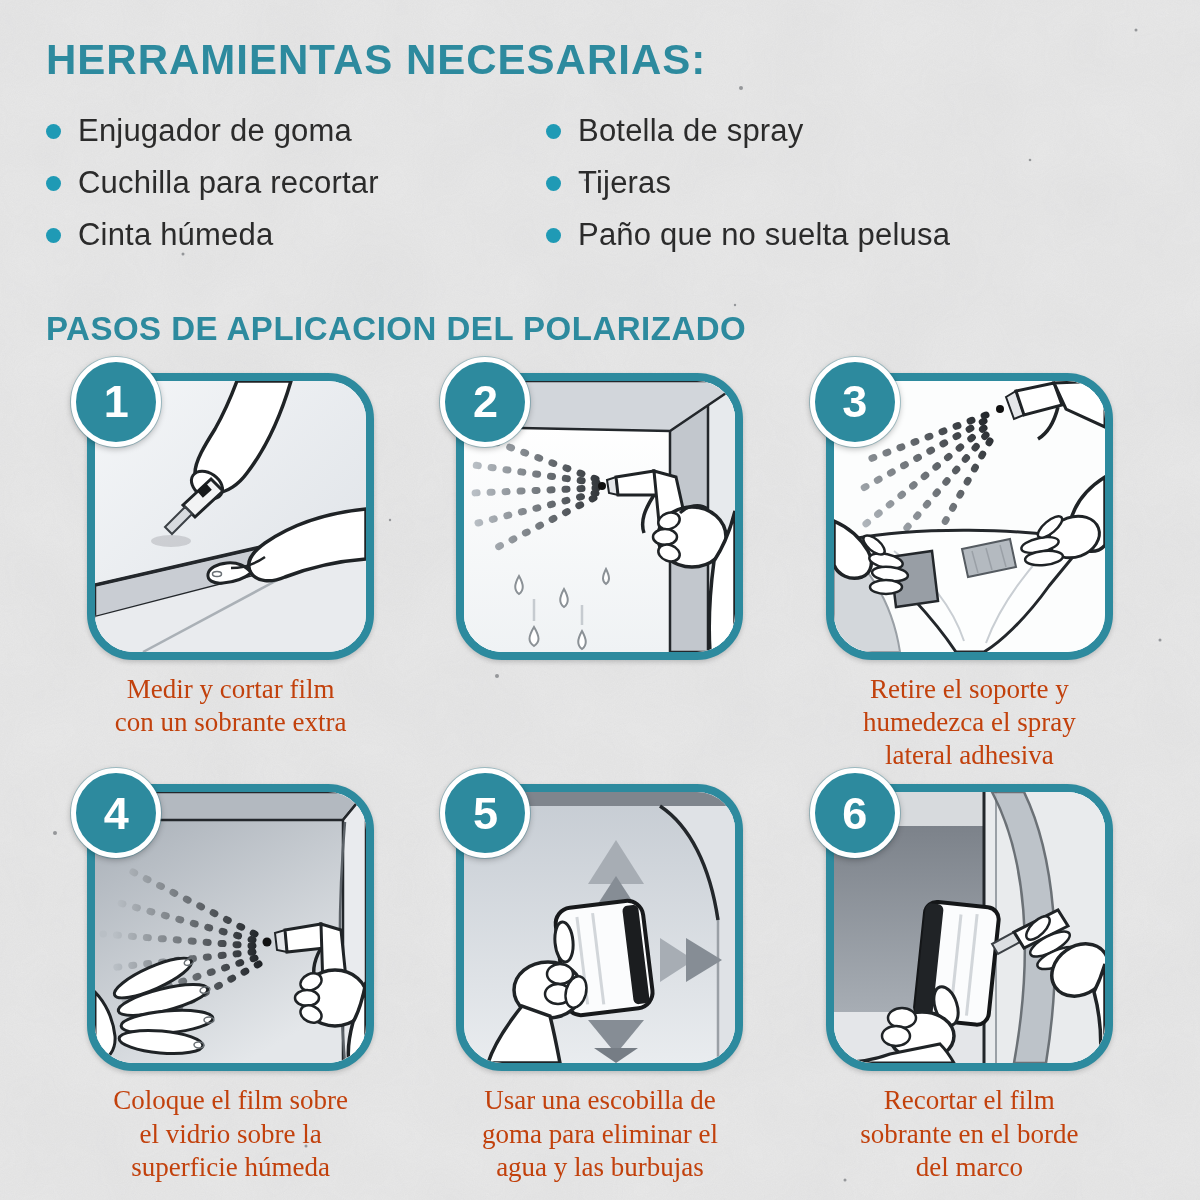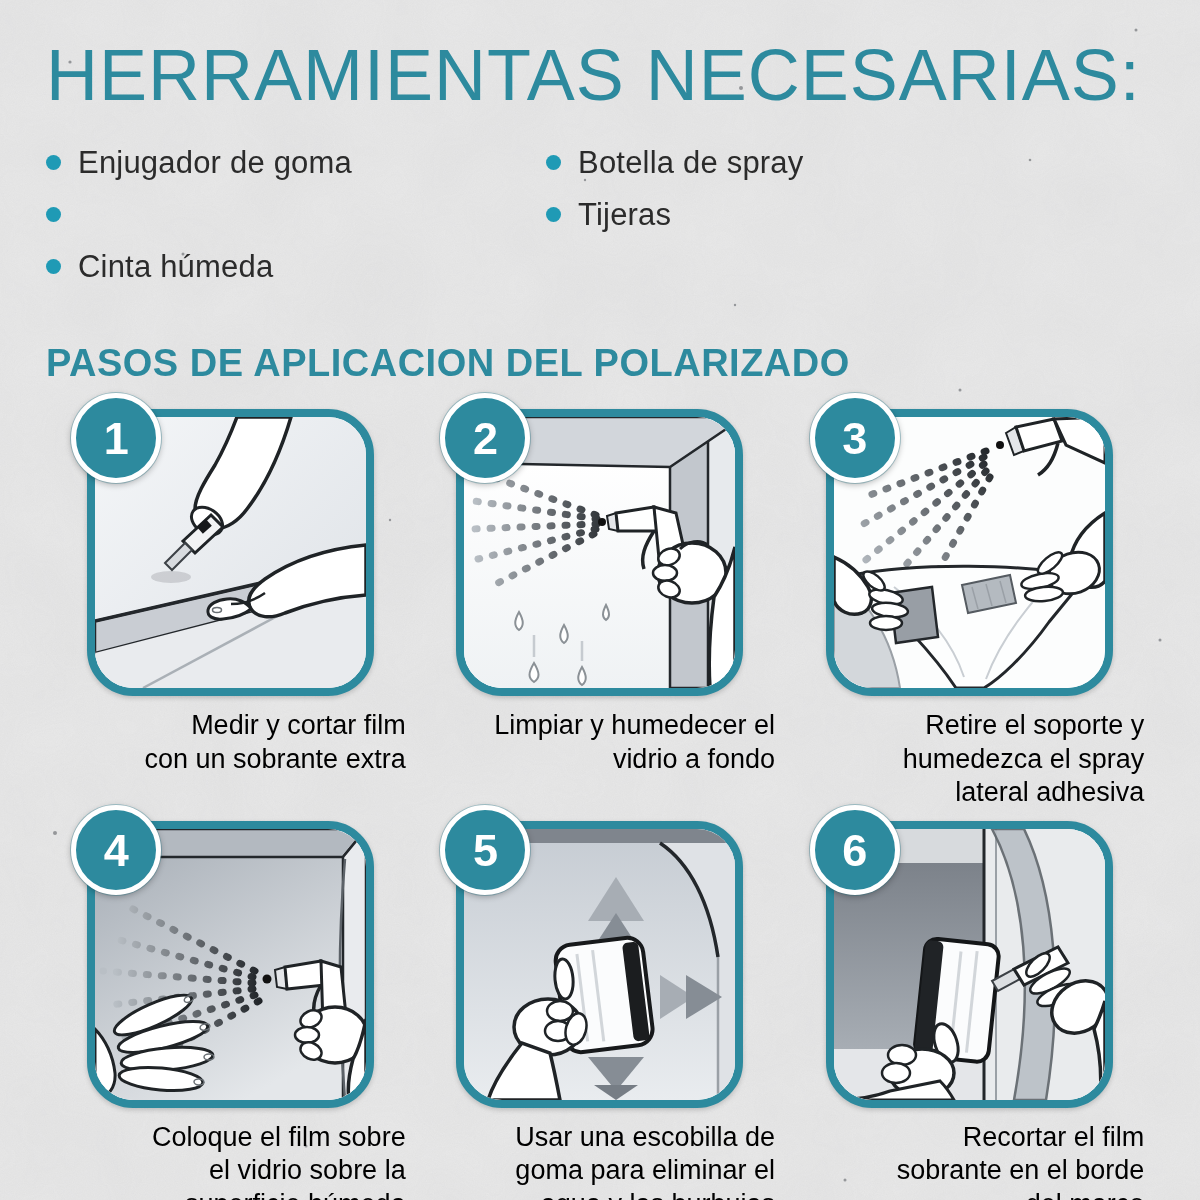--- a/index.html
+++ b/index.html
@@ -1,40 +1,40 @@
 <!DOCTYPE html>
 <html><head>
 <meta charset="utf-8">
 <style>
   html,body{margin:0;padding:0;width:1200px;height:1200px;overflow:hidden;
     background:#ececec;font-family:"Liberation Sans","DejaVu Sans",sans-serif;}
   .texture{position:absolute;top:0;left:0;width:1200px;height:1200px;z-index:0;pointer-events:none;}
   .page{position:relative;z-index:1;padding:38px 46px 0 46px;box-sizing:border-box;}
-  h1.tools-title{margin:0 0 30px 0;font-size:72px;font-weight:400;letter-spacing:1px;
+  h1.tools-title{margin:0 0 30px 0;font-size:42px;font-weight:700;letter-spacing:1px;
     color:#2d8a9e;line-height:1.05;}
   .tools{display:flex;margin-left:0;}
   .tool-col{list-style:none;margin:0;padding:0;}
   .tool-col.col1{width:500px;}
   .tool-col li{display:flex;align-items:center;margin-bottom:14px;height:38px;}
   .dot{width:15px;height:15px;border-radius:50%;background:#1f9ab5;margin-right:17px;flex:0 0 auto;}
   .tool-label{font-size:31px;color:#2b2b2b;letter-spacing:0.2px;}
-  h2.steps-title{margin:44px 0 26px 0;font-size:38px;font-weight:800;letter-spacing:0.5px;
+  h2.steps-title{margin:44px 0 26px 0;font-size:33px;font-weight:800;letter-spacing:0.5px;
     color:#2d8a9e;line-height:1.05;}
   .grid{display:grid;grid-template-columns:repeat(3,1fr);justify-items:center;row-gap:12px;}
   .step{display:flex;flex-direction:column;align-items:center;}
   .panel-wrap{position:relative;width:287px;height:287px;}
   .panel{width:287px;height:287px;box-sizing:border-box;border:8px solid #2d8a9e;
     border-radius:46px;overflow:hidden;background:#fff;box-shadow:0 2px 5px rgba(0,0,0,.18);}
   .panel svg.illus{display:block;width:100%;height:100%;}
   .badge{position:absolute;top:-16px;left:-16px;width:80px;height:80px;border-radius:50%;
     background:#2d8a9e;border:5px solid #ffffff;box-shadow:0 2px 6px rgba(0,0,0,.28),0 0 0 1px rgba(45,138,158,.35);
     display:flex;align-items:center;justify-content:center;}
   .badge span{color:#fff;font-size:45px;font-weight:bold;line-height:1;}
-  .caption{width:350px;margin:13px 0 0 0;text-align:right;white-space:pre-line;
-    font-size:27px;line-height:1.23;color:#000000;}
+  .caption{width:350px;margin:13px 0 0 0;text-align:center;white-space:pre-line;
+    font-size:27px;line-height:1.23;color:#c2410c;font-family:Liberation Serif, serif;}
 </style>
 </head>
 <body>
 
 <svg class="texture" width="1200" height="1200">
   <defs>
     <filter id="grain">
         <feTurbulence type="fractalNoise" baseFrequency="0.9" numOctaves="2" seed="7" stitchTiles="stitch"></feTurbulence>
       <feColorMatrix type="matrix" values="0 0 0 0 0.25  0 0 0 0 0.25  0 0 0 0 0.26  0.5 0.5 0.5 0 0"></feColorMatrix>
       </filter>
@@ -73,34 +73,39 @@
   <h1 class="tools-title">HERRAMIENTAS NECESARIAS:</h1>
 
   <div class="tools">
     <ul class="tool-col col1">
       <li>
           <span class="dot"></span>
           <span class="tool-label">Enjugador de goma</span>
         </li>
       <li>
           <span class="dot"></span>
+          <span class="tool-label">Cuchilla para recortar</span>
         </li>
       <li>
           <span class="dot"></span>
           <span class="tool-label">Cinta húmeda</span>
         </li>
     </ul>
     <ul class="tool-col">
       <li>
           <span class="dot"></span>
           <span class="tool-label">Botella de spray</span>
         </li>
       <li>
           <span class="dot"></span>
           <span class="tool-label">Tijeras</span>
+        </li>
+      <li>
+          <span class="dot"></span>
+          <span class="tool-label">Paño que no suelta pelusa</span>
         </li>
     </ul>
   </div>
 
   <h2 class="steps-title">PASOS DE APLICACION DEL POLARIZADO</h2>
 
   <div class="grid">
 
     <div class="step">
       <div class="panel-wrap">
@@ -184,22 +189,20 @@
             <g stroke="#c6cbd0" stroke-width="2.5">
               <line x1="70" y1="218" x2="70" y2="240"></line>
                 <line x1="118" y1="224" x2="118" y2="244"></line>
             </g>
           </svg>
         </div>
         <div class="badge">
             <span>2</span>
           </div>
       </div>
-      <p class="caption">Limpiar y humedecer el
-vidrio a fondo</p>
     </div>
 
     <div class="step">
       <div class="panel-wrap">
         <div class="panel">
           <svg class="illus" viewBox="0 0 271 271" preserveAspectRatio="xMidYMid slice">
             <defs>
               <linearGradient id="s3fan" gradientUnits="userSpaceOnUse" x1="30" y1="160" x2="160" y2="40">
                 <stop offset="0" stop-color="#b9bfc5"></stop>
                   <stop offset="1" stop-color="#23272b"></stop>

